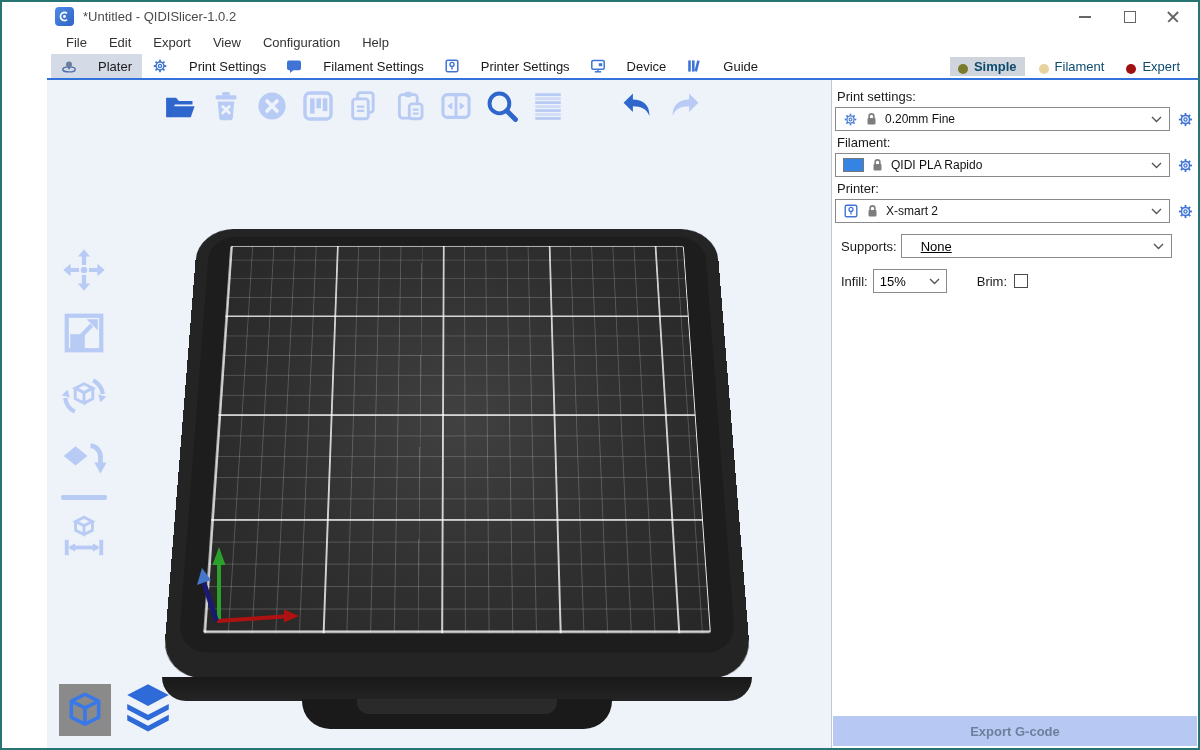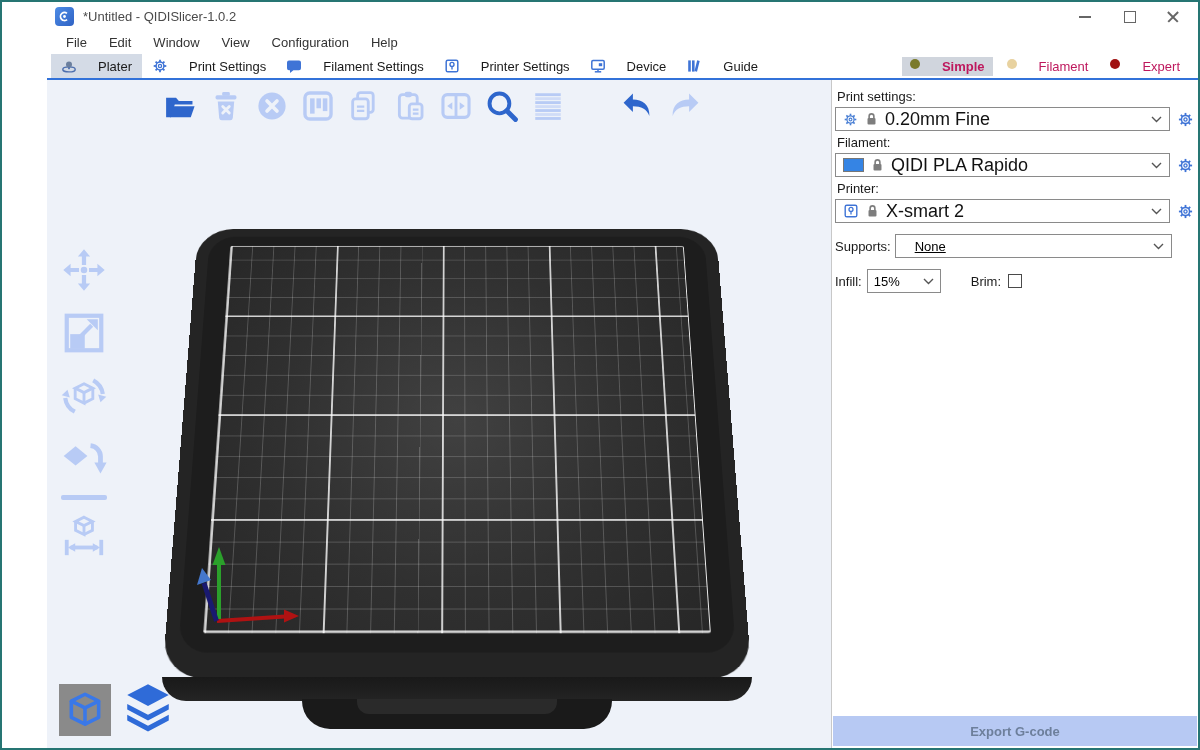--- a/index.html
+++ b/index.html
@@ -30,21 +30,21 @@
 
   
   .menubar { height:24px; display:flex; align-items:center; padding-left:8px; background:#fff; flex:0 0 auto; }
   .menu-item { padding:0 11px; font-size:13px; color:#333; }
 
   
   .tabbar { height:26px; display:flex; align-items:stretch; border-bottom:2px solid #3272d9; background:#fff; padding-left:4px; flex:0 0 auto; }
   .tab { display:flex; align-items:center; gap:21px; padding:0 10px; font-size:13px; color:#1a1a1a; white-space:nowrap; }
   .tab.active { background:#d4dbe6; }
   .modes { margin-left:auto; display:flex; align-items:center; gap:6px; padding-right:10px; }
-  .mode { display:flex; align-items:flex-start; gap:22px; padding:2px 8px; font-size:13px; color:#be185d; }
+  .mode { display:flex; align-items:flex-end; gap:6px; padding:2px 8px; font-size:13px; color:#0c4a6e; }
   .mode.active { background:#d0d5dd; font-weight:bold; }
   .dot { width:10px; height:10px; border-radius:50%; }
   .dot-simple { background:#7a7a2a; }
   .dot-advanced { background:#e8d2a0; }
   .dot-expert { background:#a01212; }
 
   
   .main { flex:1; display:flex; min-height:0; }
   .viewport { width:785px; flex:0 0 785px; position:relative; background:#eef2f9; border-right:1px solid #c8c8c8; overflow:hidden; }
   .panel { flex:1; position:relative; background:#fff; padding:5px 3px 0 3px; }
@@ -81,26 +81,26 @@
   .axis-gizmo { position:absolute; left:138px; top:455px; }
 
   
   .view-toggles { position:absolute; left:12px; bottom:12px; display:flex; align-items:flex-end; gap:8px; }
   .vt-3d { width:52px; height:52px; background:#8a8a8a; display:flex; align-items:center; justify-content:center; }
   .vt-layers { width:58px; height:58px; display:flex; align-items:center; justify-content:center; }
 
   
   .field-label { font-size:13px; color:#1a1a1a; margin:4px 0 3px 2px; }
   .combo-row { display:flex; align-items:center; gap:5px; }
-  .combo { flex:1; height:24px; border:1px solid #8a8a8a; background:#fff; display:flex; align-items:center; gap:7px; padding:0 7px; font-size:18px; color:#111; min-width:0; }
+  .combo { flex:1; height:24px; border:1px solid #8a8a8a; background:#fff; display:flex; align-items:center; gap:7px; padding:0 7px; font-size:12px; color:#111; min-width:0; }
   .combo .combo-text { flex:1; overflow:hidden; white-space:nowrap; }
   .gear-btn { width:20px; height:20px; display:flex; align-items:center; justify-content:center; flex:0 0 auto; }
   .swatch { width:21px; height:14px; background:#3584e4; border:1px solid #777; flex:0 0 auto; }
   .inline-row { display:flex; align-items:center; margin-top:11px; }
-  .inline-label { font-size:13px; color:#1a1a1a; margin-left:0; }
+  .inline-label { font-size:13px; color:#1a1a1a; margin-left:6px; }
   .supports-combo { margin-left:4px; margin-right:23px; flex:1; height:24px; border:1px solid #8a8a8a; display:flex; align-items:center; padding:0 7px 0 19px; font-size:13px;text-decoration:underline; }
   .supports-combo .combo-text { flex:1; }
   .infill-combo { margin-left:5px; width:74px; height:24px; border:1px solid #8a8a8a; display:flex; align-items:center; padding:0 6px; font-size:13px; }
   .infill-combo .combo-text { flex:1; }
   .brim-label { margin-left:30px; }
   .checkbox { width:14px; height:14px; border:1px solid #4a4a4a; background:#fff; margin-left:7px; }
   .export-btn { position:absolute; left:1px; right:1px; bottom:2px; height:30px; background:#b7c9f3; color:#6d7f9b; font-weight:bold; font-size:13px; display:flex; align-items:center; justify-content:center; }
 </style>
 </head>
 <body>
@@ -118,21 +118,21 @@
     <div class="win-controls">
       <div class="wc wc-min"></div>
       <div class="wc wc-max"></div>
       <div class="wc wc-close"></div>
     </div>
   </div>
 
   <div class="menubar">
     <span class="menu-item">File</span>
     <span class="menu-item">Edit</span>
-    <span class="menu-item">Window</span>
+    <span class="menu-item">Export</span>
     <span class="menu-item">View</span>
     <span class="menu-item">Configuration</span>
     <span class="menu-item">Help</span>
   </div>
 
   <div class="tabbar">
     <div class="tab active">
       <svg width="16" height="16" viewBox="0 0 16 16">
         <ellipse cx="8" cy="11.4" rx="6.2" ry="2.5" fill="none" stroke="#4d6fae" stroke-width="1.4"></ellipse>
         <rect x="7.1" y="8.8" width="1.8" height="2.4" fill="#4d6fae"></rect>

